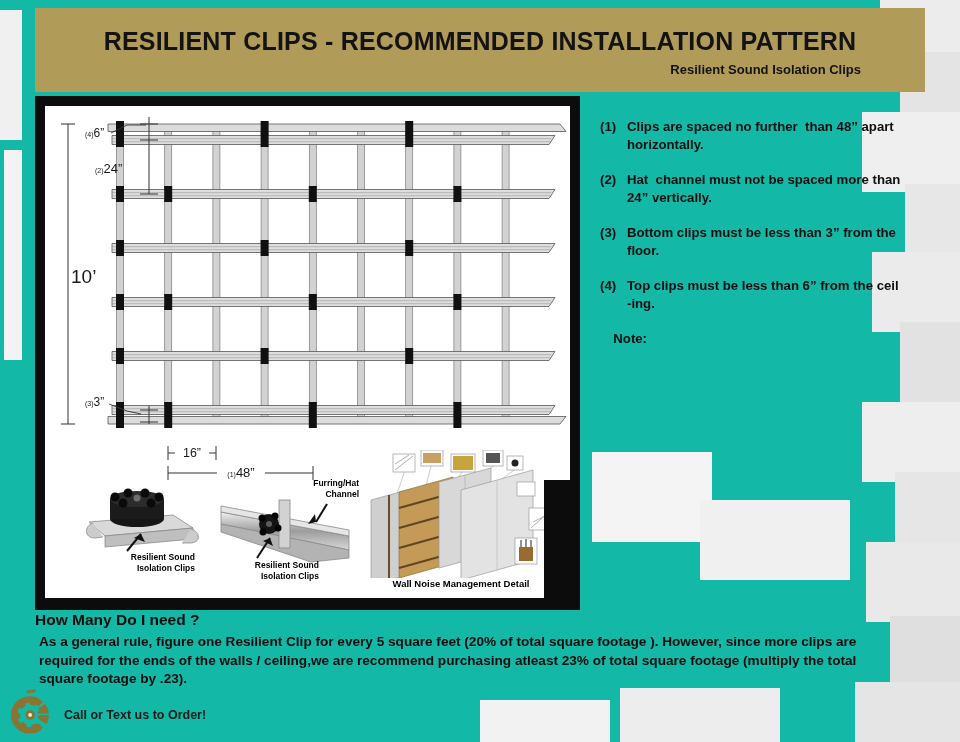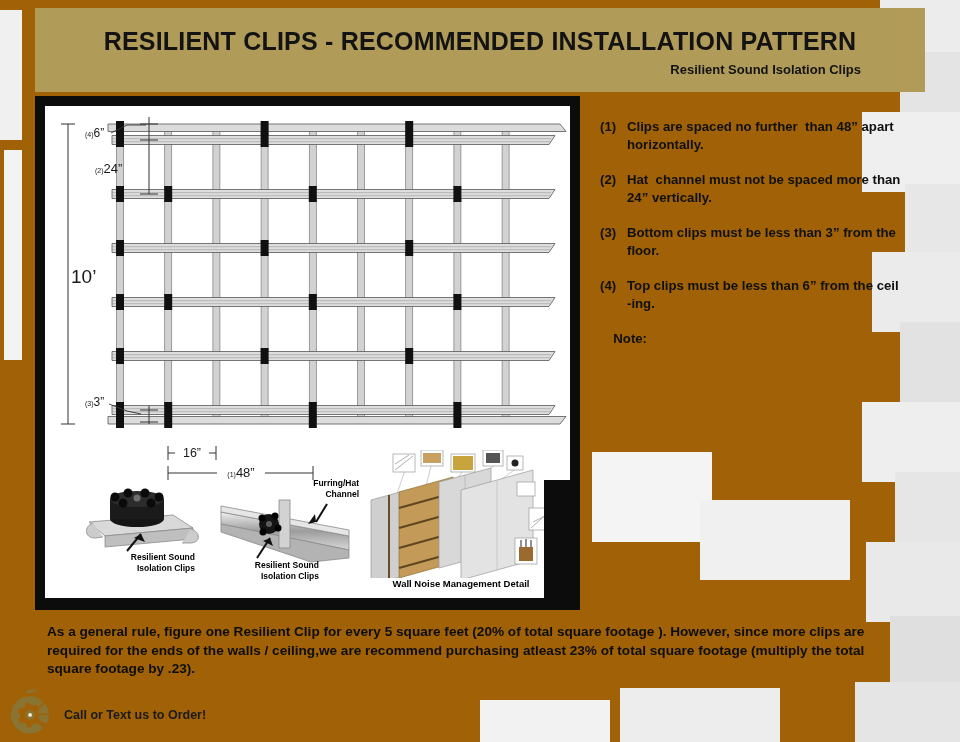--- a/index.html
+++ b/index.html
@@ -1,17 +1,17 @@
 <!DOCTYPE html>
 <html><head>
 <meta charset="utf-8">
 <style>
   html,body{margin:0;padding:0;}
   body{font-family:"Liberation Sans", sans-serif; background:#ffffff;}
-  #page{position:relative;width:960px;height:742px;overflow:hidden;background:#a16207;}
+  #page{position:relative;width:960px;height:742px;overflow:hidden;background:#14b8a6;}
 
   
   .bgblock{position:absolute;pointer-events:none;}
 
   
   .banner{position:absolute;left:35px;top:8px;width:890px;height:84px;background:#b19b58;}
   .banner-title{padding-top:19px;text-align:center;font-size:25px;font-weight:bold;color:#131313;letter-spacing:0.2px;}
   .banner-sub{margin-top:6px;text-align:right;padding-right:64px;font-size:13px;font-weight:bold;color:#131313;}
 
   
@@ -35,21 +35,21 @@
   .instr{display:flex;margin-bottom:18px;font-size:13.2px;font-weight:bold;color:#101010;line-height:17.5px;}
   .instr .num{flex:0 0 27px;}
   .instr .body{flex:1;white-space:pre-line;}
   .instr.star .num{flex:0 0 0px;overflow:hidden;}
   .instr.note{padding-left:7px;}
   .instr.note .num{flex:0 0 40px;text-align:right;}
 
   
   .howmany{position:absolute;left:35px;top:611px;width:902px;color:#0d0d0d;}
   .howmany h2{margin:0 0 3px 0;font-size:15.5px;font-weight:bold;}
-  .howmany p{margin:12px;font-size:13.6px;font-weight:bold;line-height:18.5px;white-space:pre-line;}
+  .howmany p{margin:4px;font-size:13.6px;font-weight:bold;line-height:18.5px;white-space:pre-line;}
 
   
   .footer{position:absolute;left:8px;top:686px;display:flex;align-items:center;}
   .footer-logo{width:50px;height:54px;margin-right:6px;}
   .footer-text{padding-top:5px;font-size:12.5px;color:#1a1a1a;line-height:15.5px;}
   .footer-cta{font-weight:bold;}
   .footer-line .lbl{font-weight:normal;}
   .footer-line .num{font-weight:bold;}
 </style>
 </head>
@@ -303,20 +303,21 @@
         <span class="num">(4)</span>
         <span class="body">Top clips must be less than 6” from the ceil
 -ing.</span>
       </div>
   <div class="instr note">
         <span class="num">Note:</span>
       </div>
 </div>
 
 <div class="howmany">
+  <h2>How Many Do I need ?</h2>
   <p>As a general rule, figure one Resilient Clip for every 5 square feet (20% of total square footage ). However, since more clips are
 required for the ends of the walls / ceiling,we are recommend purchasing atleast 23% of total square footage (multiply the total
 square footage by .23).</p>
 </div>
 
 <div class="footer">
   <svg class="footer-logo" viewBox="0 0 52 56">
     <g fill="none" stroke="#8a7434">
       <circle cx="23" cy="30" r="15" stroke-width="9" stroke-dasharray="7.5 6.5"></circle>
       <path d="M34 19 A16 16 0 1 0 34 41" stroke-width="6.5"></path>

